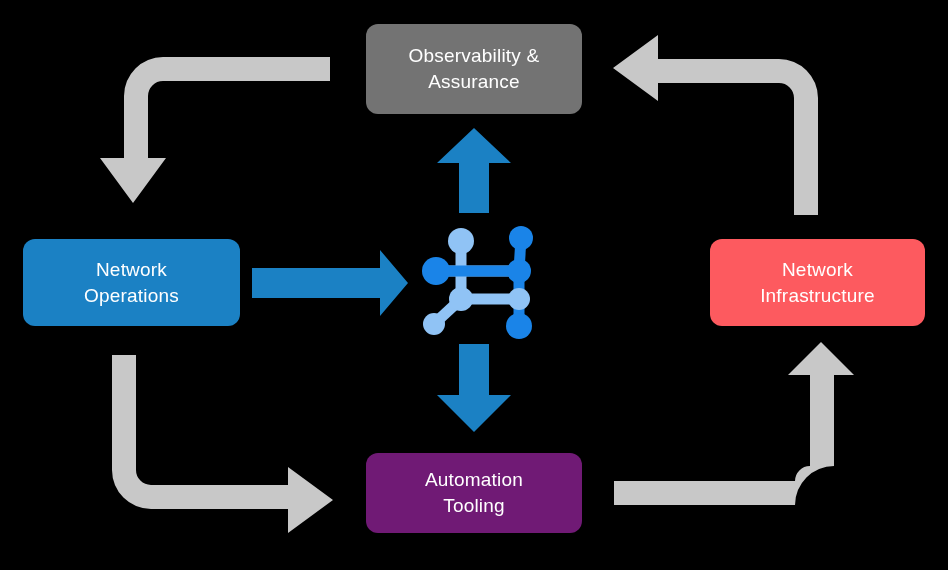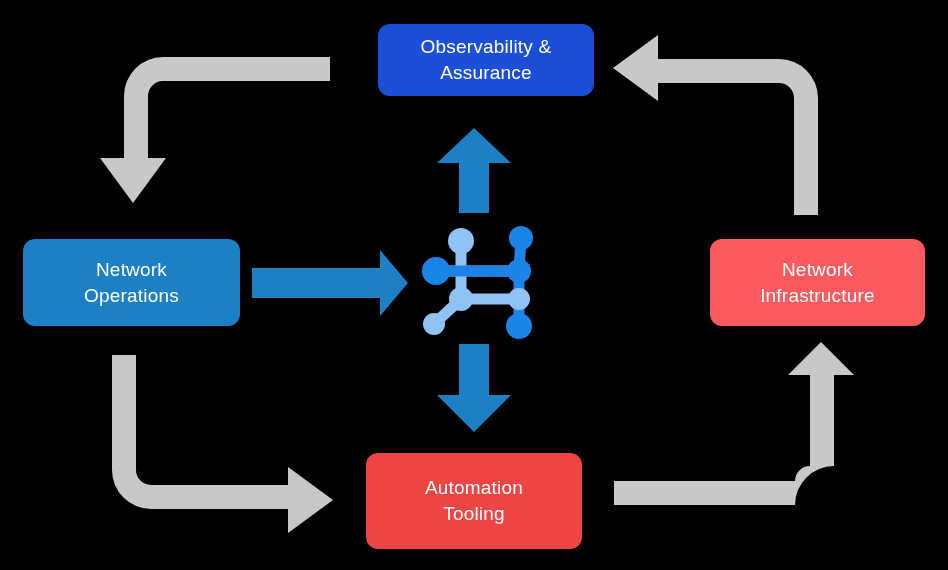--- a/index.html
+++ b/index.html
@@ -3,24 +3,24 @@
 <meta charset="utf-8">
 <style>
   html,body{margin:0;padding:0;background:#000;}
   body{width:948px;height:570px;overflow:hidden;
        font-family:"Liberation Sans","DejaVu Sans",sans-serif;}
   #stage{position:relative;width:948px;height:570px;background:#000;}
   .node-box{position:absolute;border-radius:12px;display:flex;align-items:center;
             justify-content:center;text-align:center;color:#ffffff;
             font-size:19px;line-height:1.35;font-weight:400;letter-spacing:.2px;
             white-space:pre-line;}
-  #box-observability{left:366px;top:24px;width:216px;height:72px;background:#1d4ed8;margin-left:12px;}
+  #box-observability{left:366px;top:24px;width:216px;height:90px;background:#737373;}
   #box-operations{left:23px;top:239px;width:217px;height:87px;background:#1b81c4;}
   #box-infrastructure{left:710px;top:239px;width:215px;height:87px;background:#fd5a5f;}
-  #box-automation{left:366px;top:453px;width:216px;height:96px;background:#ef4444;}
+  #box-automation{left:366px;top:453px;width:216px;height:80px;background:#701a75;}
   svg.layer{position:absolute;left:0;top:0;width:948px;height:570px;overflow:visible;}
 </style>
 </head>
 <body>
 
 <div id="stage">
 
   <svg class="layer">
 
     <g>

